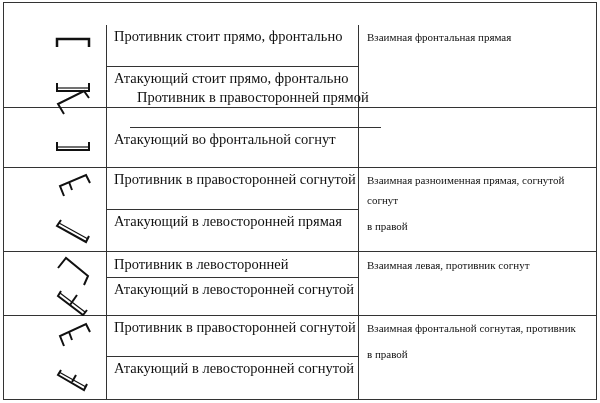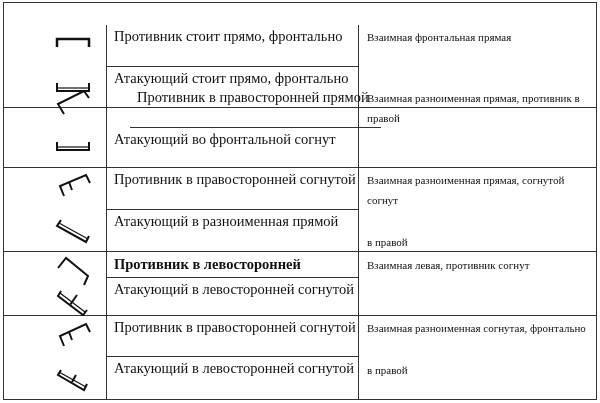--- a/index.html
+++ b/index.html
@@ -5,21 +5,21 @@
   html,body{margin:0;padding:0;background:#fff;}
   body{width:600px;height:403px;overflow:hidden;position:relative;font-family:"Liberation Serif","DejaVu Serif",serif;color:#111;}
   .tbl{position:absolute;left:3px;top:2px;width:594px;height:398px;border:1px solid #333;box-sizing:border-box;}
   .row{position:absolute;left:0;width:592px;border-bottom:1px solid #333;box-sizing:border-box;}
   .row.last{border-bottom:none;}
   .fig{position:absolute;left:0;top:0;width:103px;height:100%;border-right:1px solid #333;box-sizing:border-box;}
   .mid{position:absolute;left:103px;top:0;width:252px;height:100%;border-right:1px solid #333;box-sizing:border-box;}
   .sub{position:absolute;left:0;width:100%;box-sizing:border-box;padding:1px 0 0 7px;font-size:14.5px;line-height:20px;}
   .sub.top{top:0;border-bottom:1px solid #333;}
   .right{position:absolute;left:355px;top:0;width:237px;height:100%;padding:2px 0 0 8px;box-sizing:border-box;font-size:11px;line-height:20px;}
-  .right .gap{display:block;margin-top:22px;}
+  .right .gap{display:block;margin-top:6px;}
   svg{position:absolute;left:0;top:0;}
 </style>
 </head>
 <body>
 
 <div class="tbl">
 
   <div class="row" style="top:2px;height:83px;margin-top:20px;">
     <div class="fig">
       <svg width="103" height="83">
@@ -42,55 +42,52 @@
       <svg width="103" height="82">
         <path d="M60 28 L54 18 L80 5 L85 12" fill="none" stroke="#111" stroke-width="2"></path>
         <path d="M53 56 V64 H85 V56" fill="none" stroke="#111" stroke-width="2"></path>
         <line x1="53" y1="61" x2="85" y2="61" stroke="#111" stroke-width="1.2"></line>
       </svg>
     </div>
     <div class="mid">
       <div class="sub top" style="height:42px;margin-left:23px;">Противник в правосторонней прямой</div>
       <div class="sub" style="top:42px;">Атакующий во фронтальной согнут</div>
     </div>
-    <div class="right">
-      <span>Взаимная разноименная прямая, противник в правой</span>
-    </div>
   </div>
 
   <div class="row" style="top:165px;height:84px;">
     <div class="fig">
       <svg width="103" height="84">
         <path d="M60 28 L56 18 L82 7 L86 15" fill="none" stroke="#111" stroke-width="2"></path>
         <line x1="65" y1="14" x2="68" y2="22" stroke="#111" stroke-width="2"></line>
         <path d="M57 52 L53 58 L82 74 L85 68" fill="none" stroke="#111" stroke-width="2"></path>
         <line x1="55" y1="55" x2="84" y2="71" stroke="#111" stroke-width="1.2"></line>
       </svg>
     </div>
     <div class="mid">
       <div class="sub top" style="height:42px;">Противник в правосторонней согнутой</div>
-      <div class="sub" style="top:42px;">Атакующий в разноименная прямой</div>
+      <div class="sub" style="top:42px;">Атакующий в левосторонней прямая</div>
     </div>
     <div class="right">
       <span>Взаимная разноименная прямая, согнутой согнут</span>
       <span class="gap">в правой</span>
     </div>
   </div>
 
   <div class="row" style="top:249px;height:64px;">
     <div class="fig">
       <svg width="103" height="64">
         <path d="M54 16 L62 6 L84 24 L80 33" fill="none" stroke="#111" stroke-width="2"></path>
         <path d="M57 39 L54 44 L79 63 L83 58" fill="none" stroke="#111" stroke-width="2"></path>
         <line x1="56" y1="41" x2="81" y2="60" stroke="#111" stroke-width="1.2"></line>
         <line x1="73" y1="43" x2="66" y2="53" stroke="#111" stroke-width="2"></line>
       </svg>
     </div>
     <div class="mid">
-      <div class="sub top" style="height:26px;padding-top:2px;line-height:20px;font-weight:bold;">Противник в левосторонней</div>
+      <div class="sub top" style="height:26px;padding-top:2px;line-height:20px;">Противник в левосторонней</div>
       <div class="sub" style="top:26px;">Атакующий в левосторонней согнутой</div>
     </div>
     <div class="right" style="line-height:23px;">
       <span>Взаимная левая, противник согнут</span>
     </div>
   </div>
 
   <div class="row last" style="top:313px;height:83px;">
     <div class="fig">
       <svg width="103" height="83">
@@ -99,18 +96,18 @@
         <path d="M57 54 L54 59 L80 74 L83 68" fill="none" stroke="#111" stroke-width="2"></path>
         <line x1="55" y1="56" x2="82" y2="71" stroke="#111" stroke-width="1.2"></line>
         <line x1="72" y1="59" x2="68" y2="66" stroke="#111" stroke-width="2"></line>
       </svg>
     </div>
     <div class="mid">
       <div class="sub top" style="height:41px;">Противник в правосторонней согнутой</div>
       <div class="sub" style="top:41px;">Атакующий в левосторонней согнутой</div>
     </div>
     <div class="right">
-      <span>Взаимная разноименная согнутая, фронтально</span>
+      <span>Взаимная фронтальной согнутая, противник</span>
       <span class="gap">в правой</span>
     </div>
   </div>
 
 </div>
 
 </body></html>

